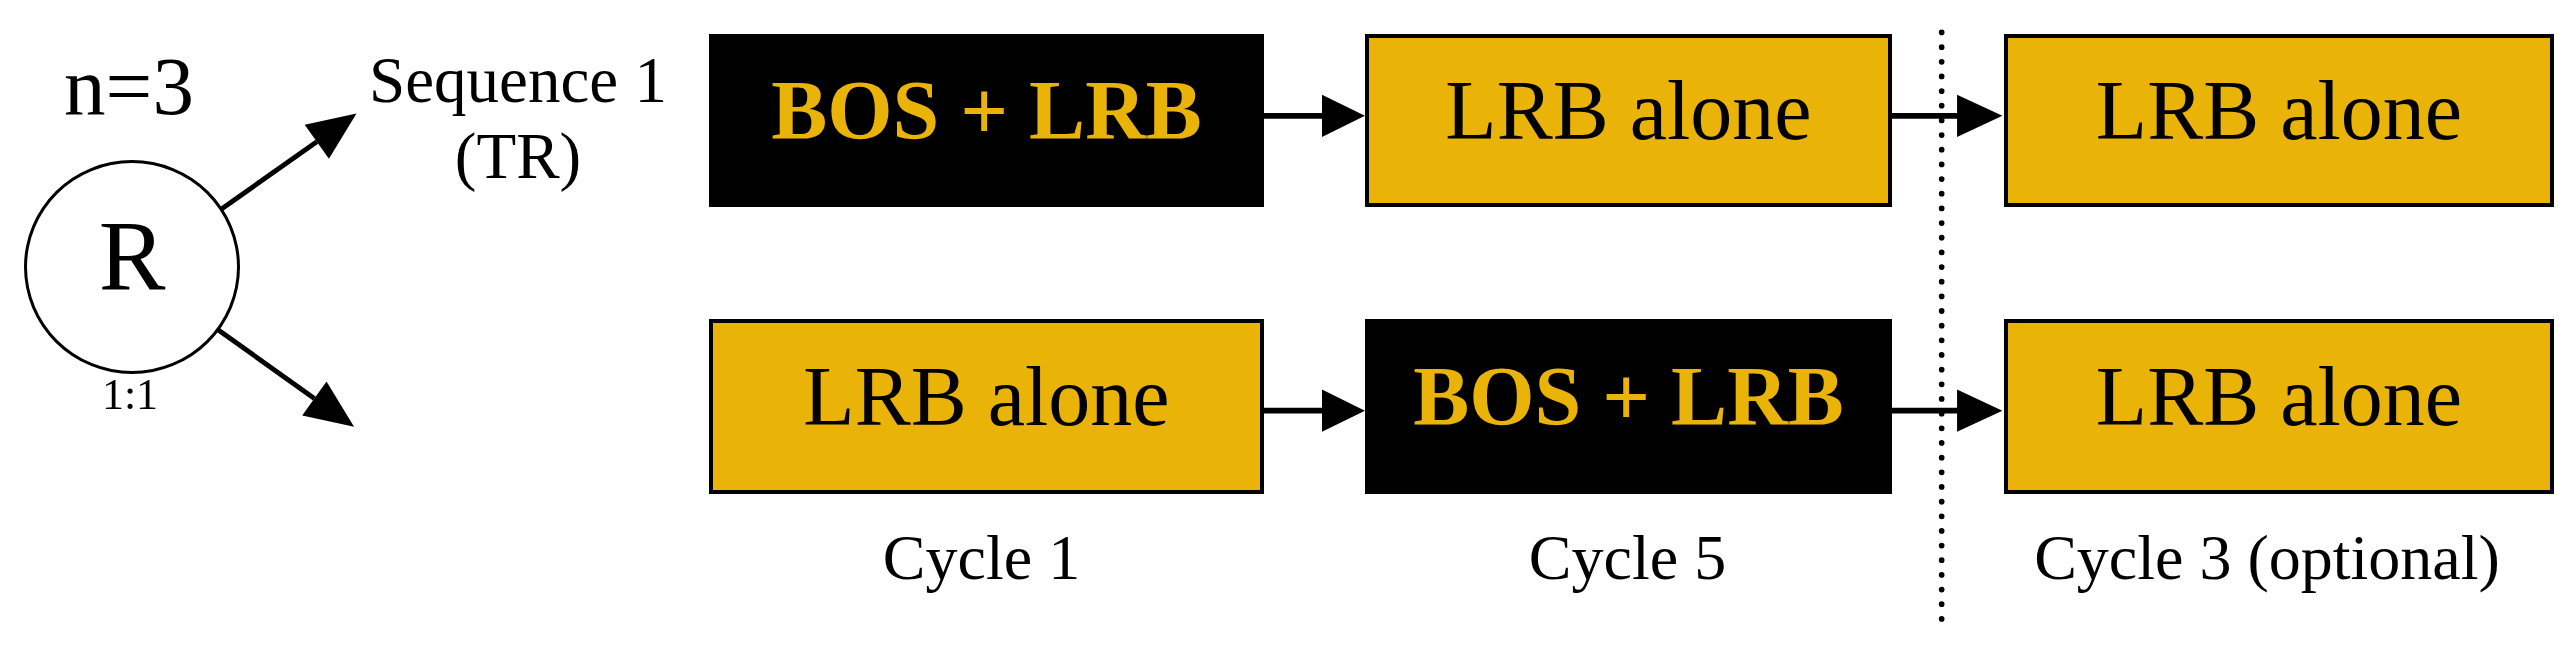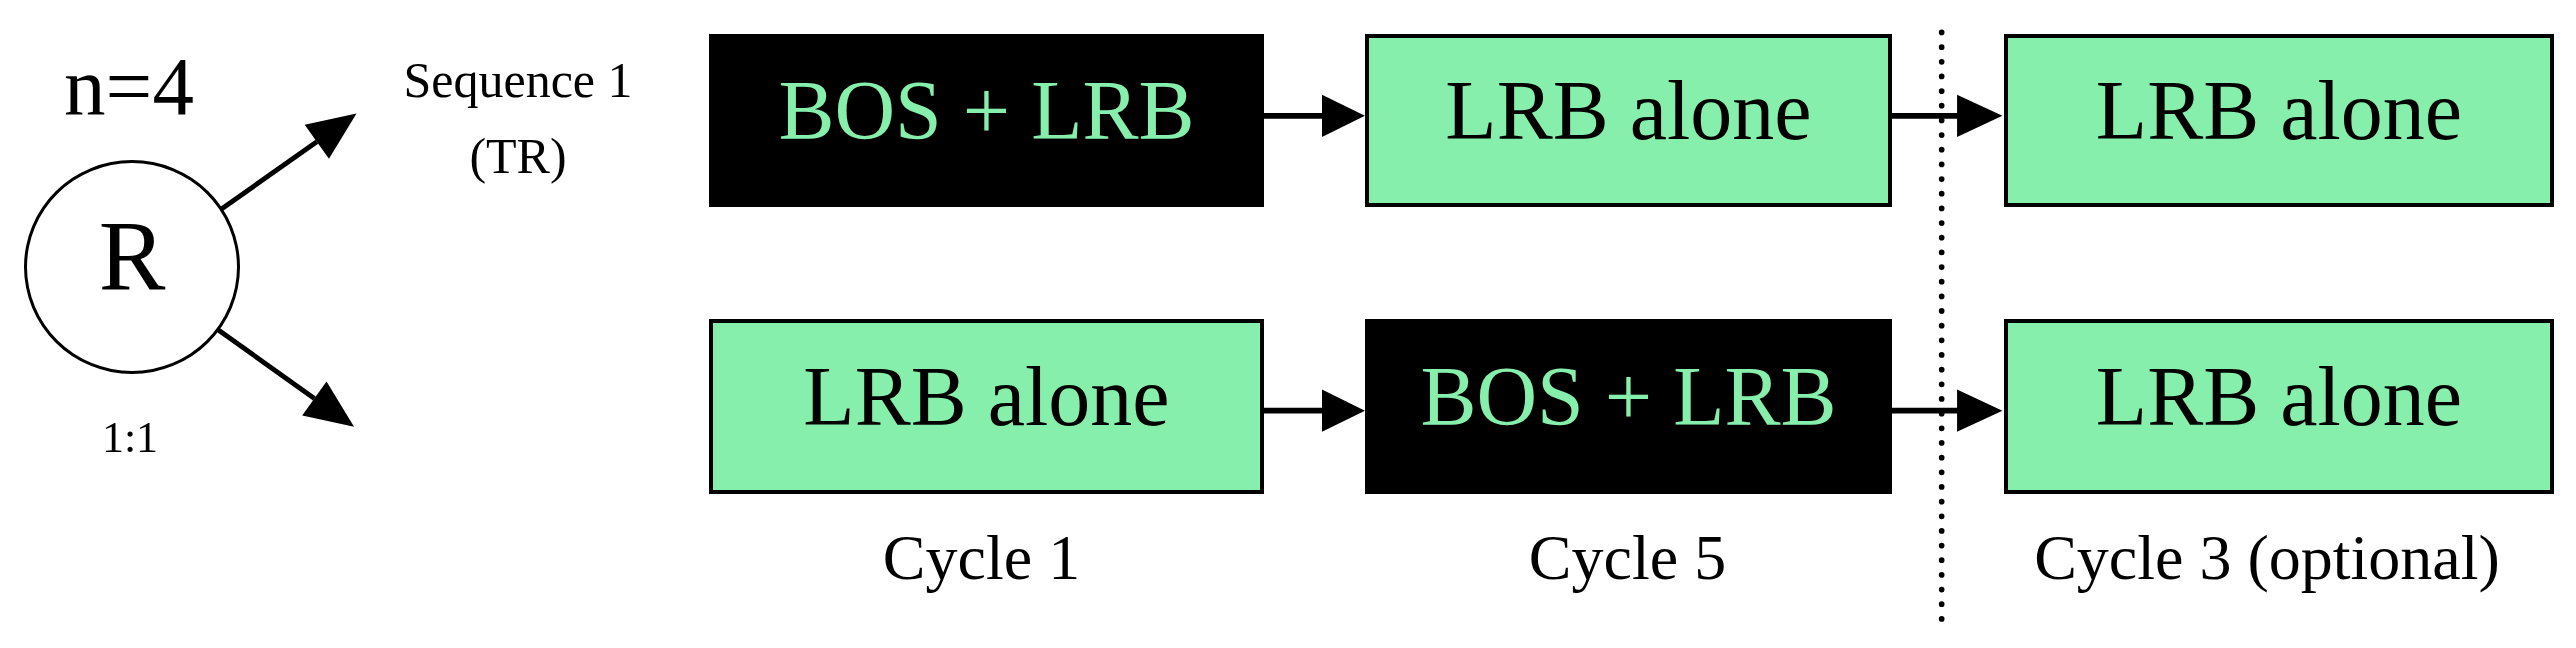--- a/index.html
+++ b/index.html
@@ -8,30 +8,30 @@
     font-family:"Liberation Serif","DejaVu Serif",serif;color:#000;
   }
   .abs{position:absolute;}
   .n-label{left:32px;top:45px;width:194px;text-align:center;font-size:83px;line-height:1;}
   .rand-circle{
     left:24px;top:160px;width:216px;height:214px;box-sizing:border-box;
     border:3.2px solid #000;border-radius:50%;
     display:flex;align-items:center;justify-content:center;padding-bottom:23px;
   }
   .rand-circle span{font-size:100px;line-height:1;}
-  .ratio-label{left:49px;top:373px;width:162px;text-align:center;font-size:44px;line-height:1;margin-top:43px;}
-  .seq-label{left:356px;width:324px;text-align:center;font-size:50px;line-height:76px;}
+  .ratio-label{left:49px;top:373px;width:162px;text-align:center;font-size:44px;line-height:1;}
+  .seq-label{left:356px;width:324px;text-align:center;font-size:65px;line-height:76px;}
   .seq-label.seq1{top:42px;}
   .seq-label.seq2{top:336px;}
   .box{
     box-sizing:border-box;display:flex;align-items:center;justify-content:center;
     font-size:84px;line-height:1;text-align:center;padding-bottom:19.4px;
   }
-  .box--outline{background:#86efac;border:4px solid #000;color:#000;font-weight:normal;text-align:center;}
-  .box--filled{background:#000;border:none;color:#86efac;font-weight:normal;}
+  .box--outline{background:#eab308;border:4px solid #000;color:#000;font-weight:normal;text-align:center;}
+  .box--filled{background:#000;border:none;color:#eab308;font-weight:bold;}
   .r1{top:34px;height:173px;}
   .r2{top:319px;height:175px;}
   .c1{left:709px;width:555px;}
   .c2{left:1365px;width:527px;}
   .c3{left:2004px;width:550px;}
   .cycle-label{top:526px;font-size:64px;line-height:1;text-align:center;}
   .cycle-1{left:779px;width:405px;}
   .cycle-2{left:1425px;width:405px;}
   .cycle-3{left:1947px;width:640px;}
   svg.overlay{position:absolute;left:0;top:0;width:2576px;height:648px;}
@@ -66,21 +66,21 @@
       <polygon points="1632,481 1632,533 1685,507" fill="#000"></polygon>
     </g>
     <g>
       <line x1="2335" y1="507" x2="2418" y2="507" stroke="#000" stroke-width="7"></line>
       <polygon points="2416,481 2416,533 2472,507" fill="#000"></polygon>
     </g>
 
     <line x1="2397" y1="40" x2="2397" y2="775" stroke="#000" stroke-width="7" stroke-linecap="round" stroke-dasharray="0.1 18"></line>
   </svg>
 
-  <div class="abs n-label">n=4</div>
+  <div class="abs n-label">n=3</div>
   <div class="abs rand-circle">
     <span>R</span>
   </div>
   <div class="abs ratio-label">1:1</div>
 
   <div class="abs seq-label seq1">
     <div>Sequence 1</div>
     <div>(TR)</div>
   </div>
   <div class="abs seq-label seq2">

